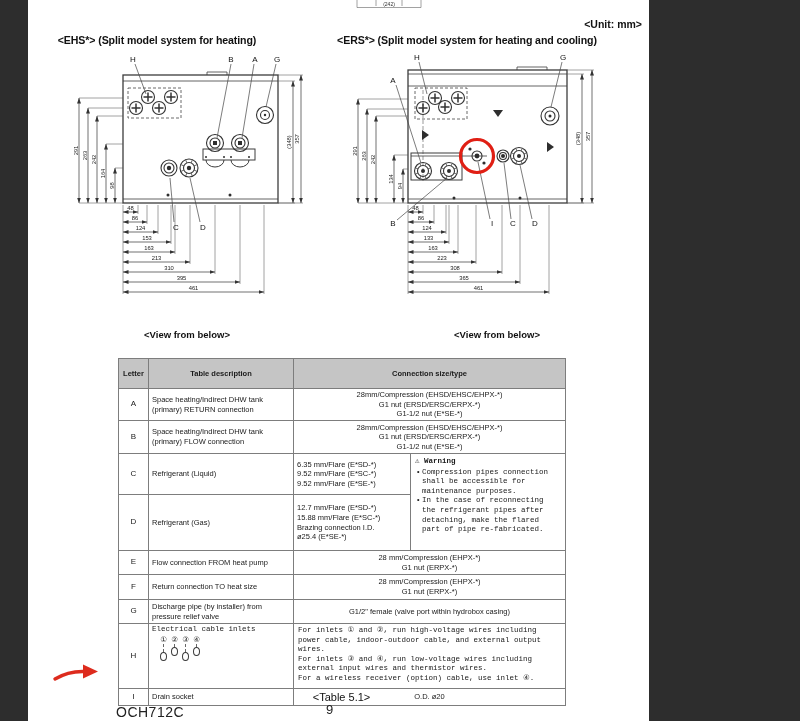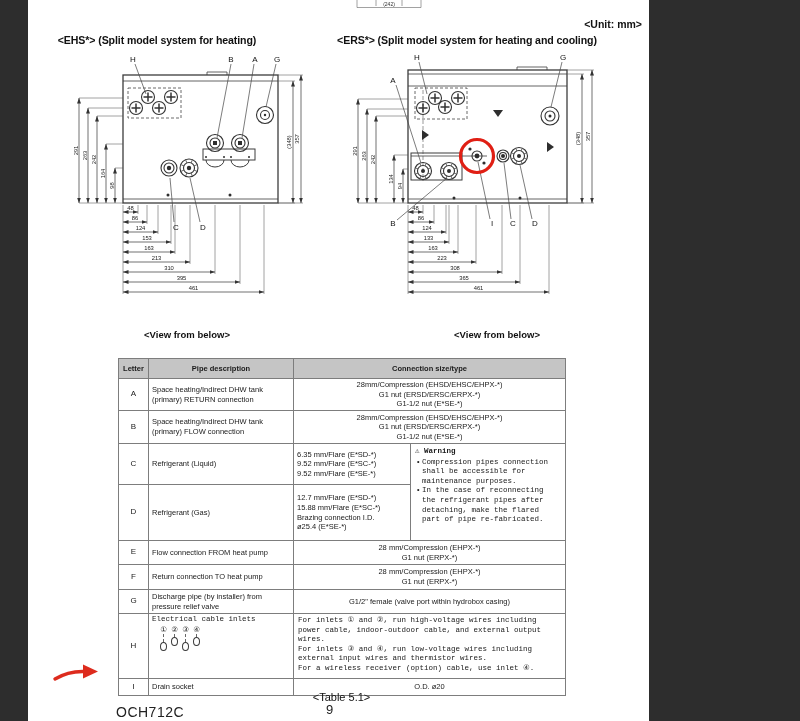--- a/index.html
+++ b/index.html
@@ -350,23 +350,23 @@
     </svg>
 
   <table class="conn">
     <colgroup>
         <col style="width:30px">
         <col style="width:145px">
         <col style="width:117px">
         <col style="width:155px">
       </colgroup>
     <tbody>
-        <tr style="height:20px">
+        <tr style="height:30px">
       <th class="hd">Letter</th>
-      <th class="hd">Pipe description</th>
+      <th class="hd">Table description</th>
       <th class="hd" colspan="2">Connection size/type</th>
     </tr>
     <tr style="height:32px">
       <td class="lt">A</td>
       <td class="ds">Space heating/Indirect DHW tank (primary) RETURN connection</td>
       <td class="cn" colspan="2">28mm/Compression (EHSD/EHSC/EHPX-*)
 G1 nut (ERSD/ERSC/ERPX-*)
 G1-1/2 nut (E*SE-*)</td>
     </tr>
     <tr style="height:33px">
@@ -399,21 +399,21 @@
 ø25.4 (E*SE-*)</td>
     </tr>
     <tr style="height:24px">
       <td class="lt">E</td>
       <td class="ds">Flow connection FROM heat pump</td>
       <td class="cn" colspan="2">28 mm/Compression (EHPX-*)
 G1 nut (ERPX-*)</td>
     </tr>
     <tr style="height:25px">
       <td class="lt">F</td>
-      <td class="ds">Return connection TO heat pump</td>
+      <td class="ds">Return connection TO heat size</td>
       <td class="cn" colspan="2">28 mm/Compression (EHPX-*)
 G1 nut (ERPX-*)</td>
     </tr>
     <tr style="height:24px">
       <td class="lt">G</td>
       <td class="ds">Discharge pipe (by installer) from pressure relief valve</td>
       <td class="cn" colspan="2">G1/2" female (valve port within hydrobox casing)</td>
     </tr>
     <tr style="height:65px">
       <td class="lt">H</td>

